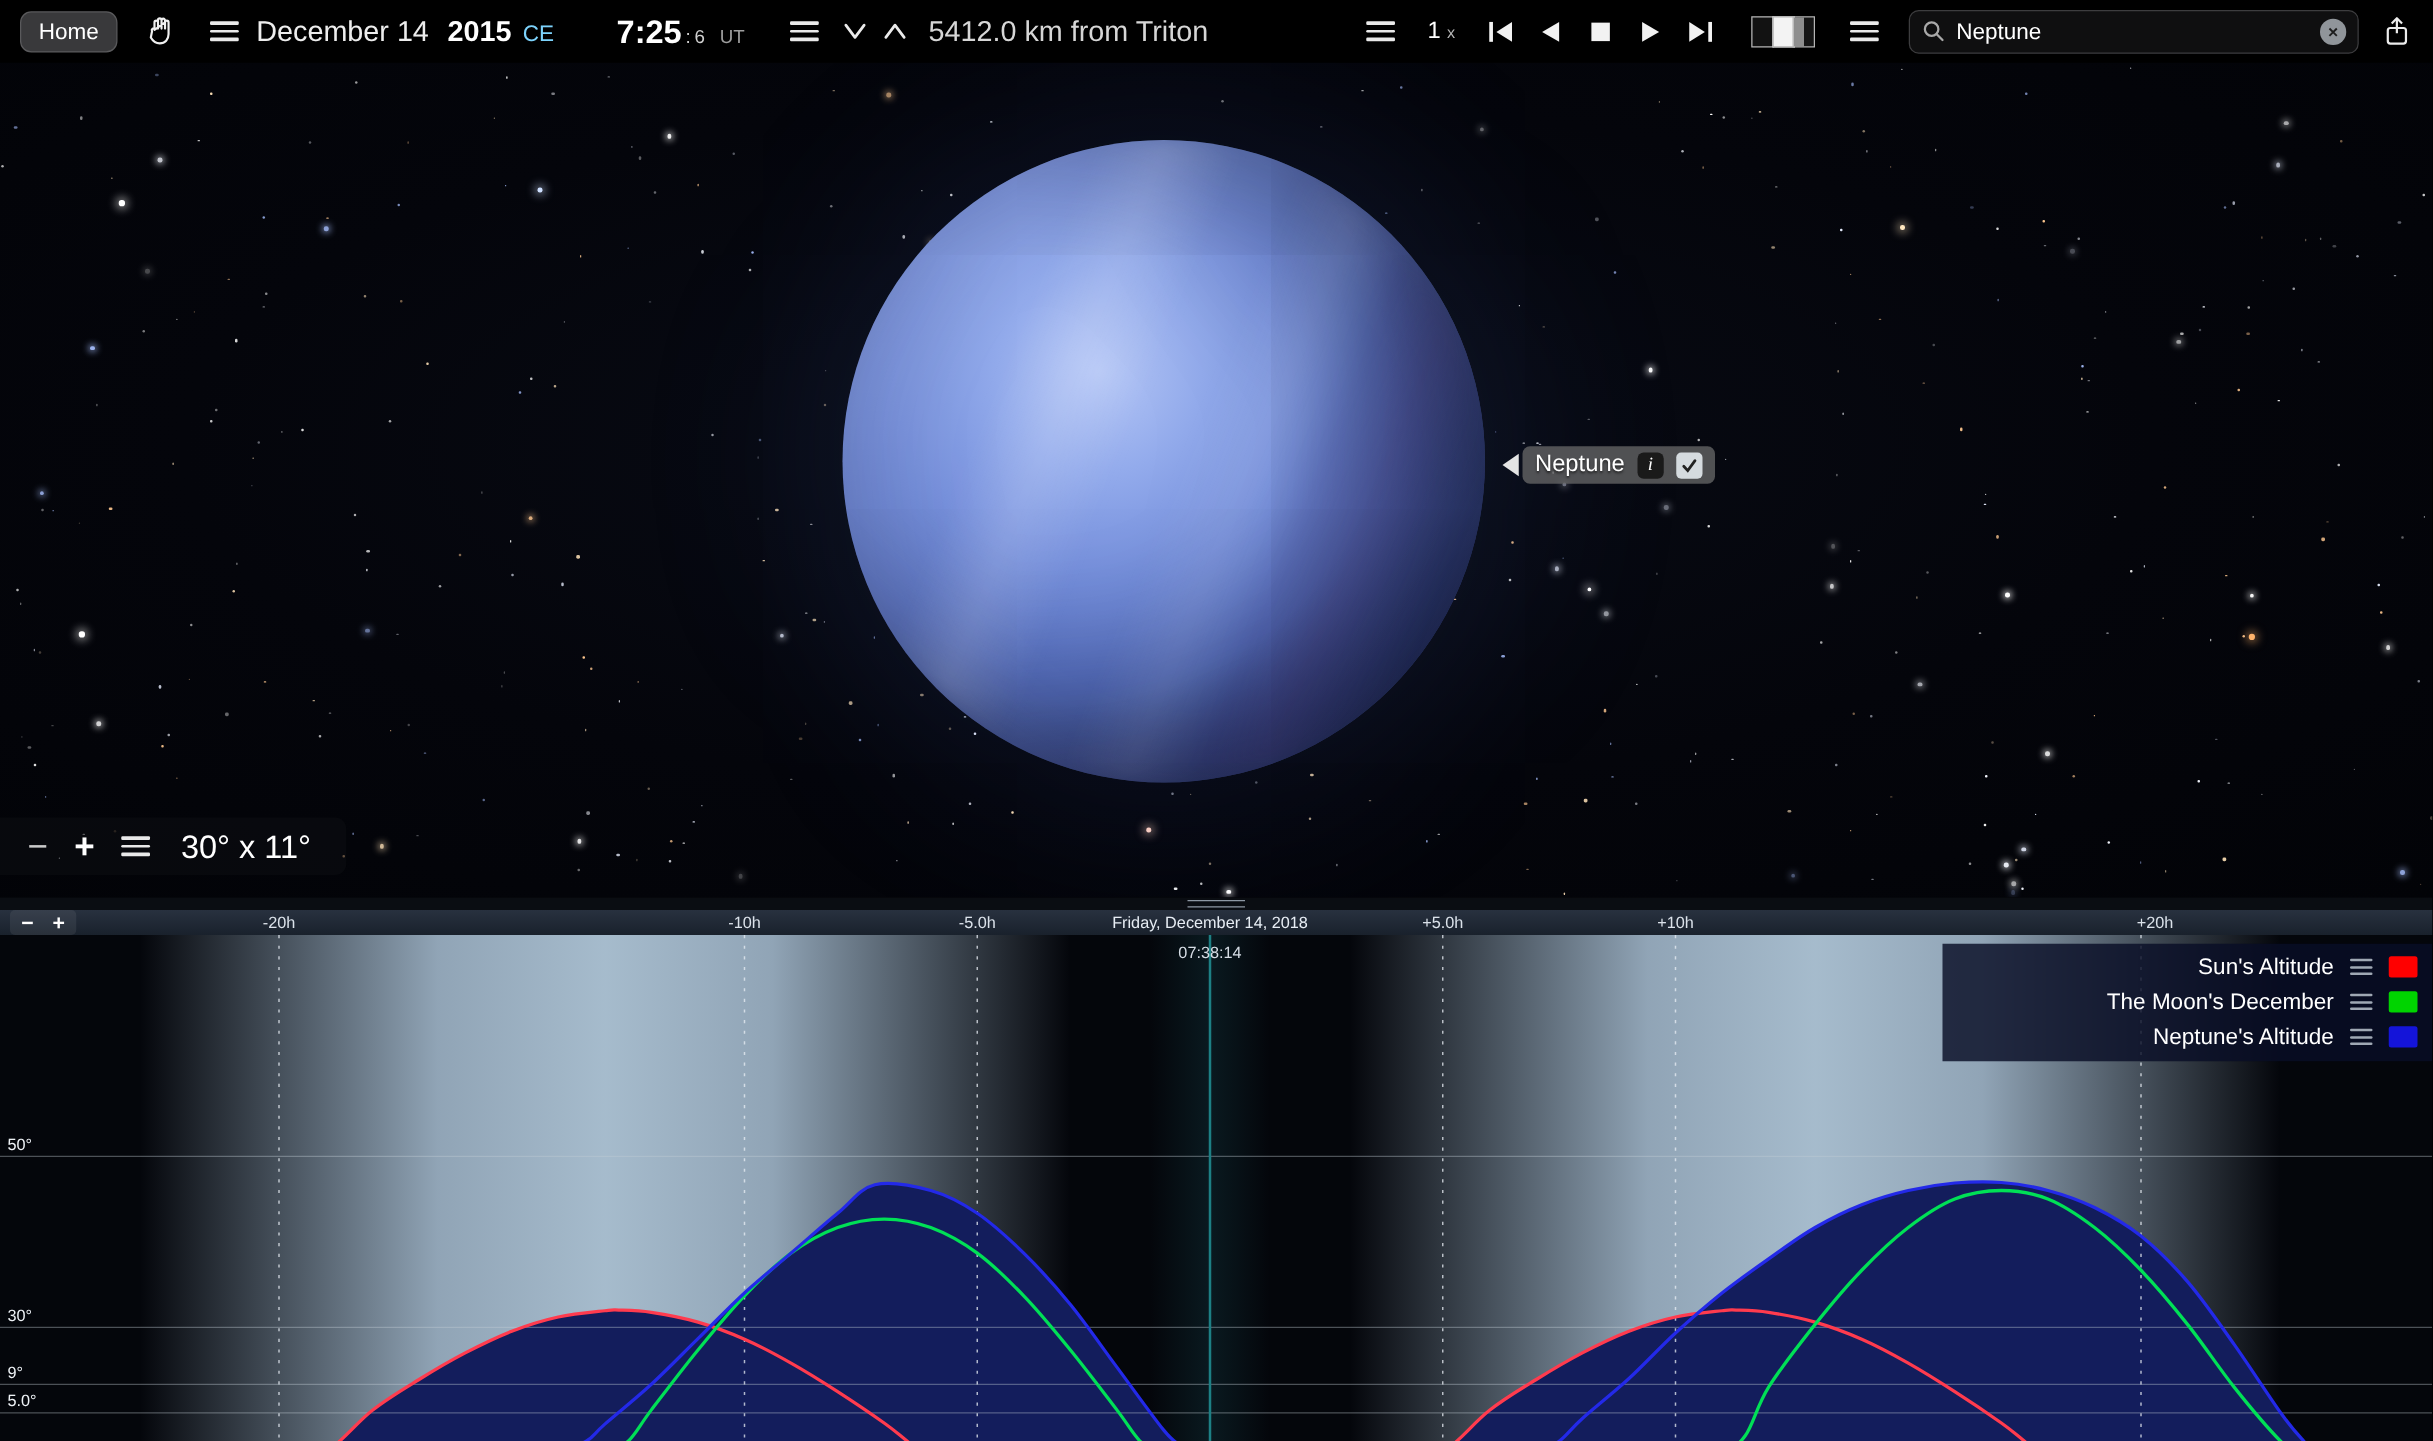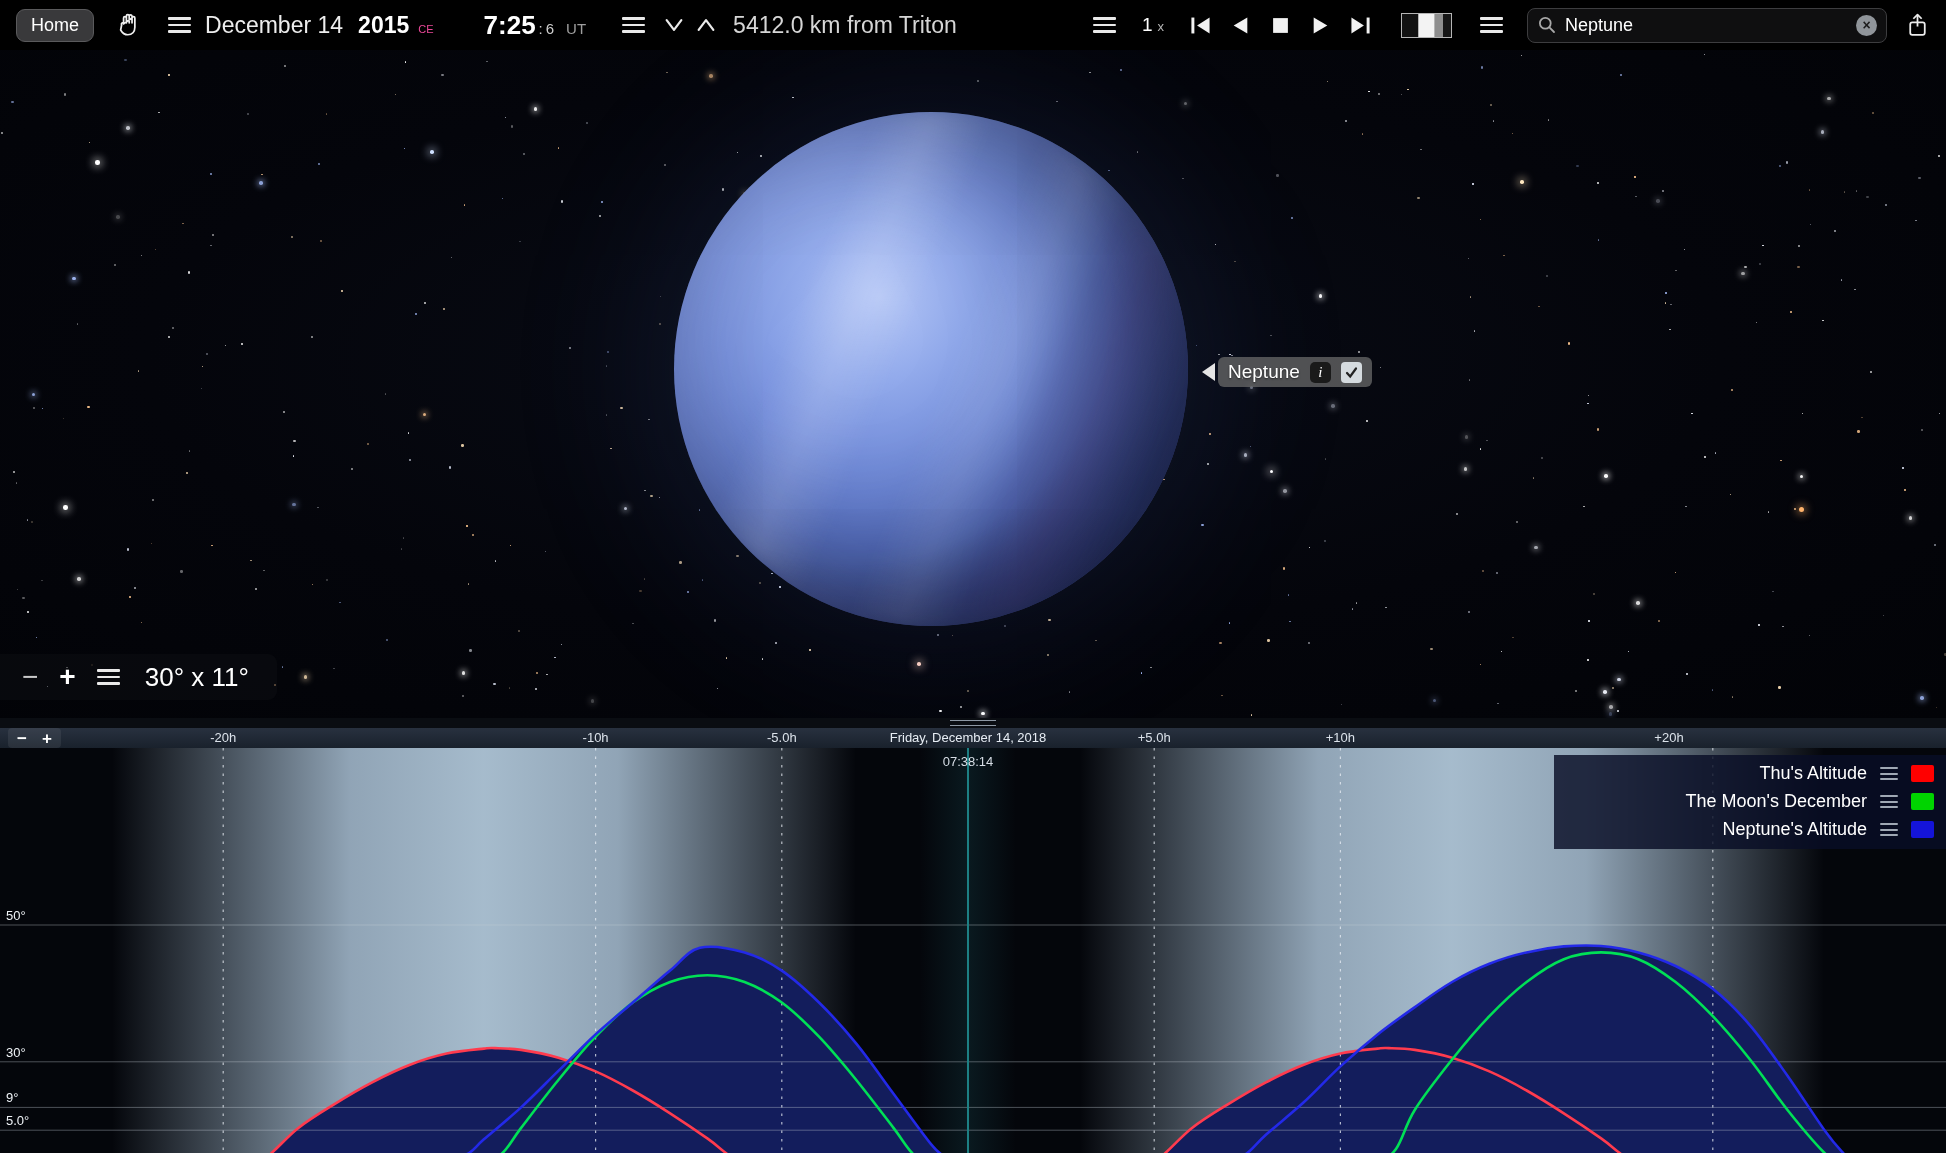--- a/index.html
+++ b/index.html
@@ -10,21 +10,21 @@
   #topbar{position:absolute;top:0;left:0;right:0;height:50px;background:#000;display:flex;align-items:center;padding:0 16px;color:#fff;z-index:40}
   #home-btn{background:#39393b;border:1px solid #5a5a5c;border-radius:9px;color:#fff;font-size:18px;padding:5px 14px;cursor:pointer}
   .tb-icon{display:inline-flex;align-items:center;justify-content:center;cursor:pointer}
   .burger{display:inline-flex;flex-direction:column;justify-content:center;width:23px;cursor:pointer}
   .burger i{display:block;height:2.6px;background:#e9e9e9;border-radius:1px;margin:2.1px 0}
   .burger.small{width:18px}
   .burger.small i{height:2px;margin:1.8px 0;background:#9fa8b4}
   #date-group{display:flex;align-items:baseline;cursor:pointer}
   #date-text{font-size:23px;color:#ededed}
   #year-text{font-size:23px;font-weight:bold;color:#fff;margin-left:15px}
-  #era-text{font-size:11px;color:#ec4899;margin-left:9px}
+  #era-text{font-size:18px;color:#7dd3fc;margin-left:9px}
   #time-group{display:flex;align-items:baseline;margin-left:50px;cursor:pointer}
   #time-text{font-size:26px;font-weight:bold;color:#fff}
   .time-small{font-size:15px;color:#cfcfcf;margin-left:3px}
   #tz-text{font-size:15px;color:#9e9e9e;margin-left:12px}
   #distance-text{font-size:23px;color:#d6d6d6;margin-left:16px;white-space:nowrap}
   #tb-spacer{flex:1}
   #speed-group{display:flex;align-items:baseline;margin-left:26px;cursor:pointer}
   #speed-val{font-size:19px;color:#fff}
   #speed-unit{font-size:13px;color:#b5b5b5;margin-left:5px}
   #transport{display:flex;align-items:center;gap:15px;margin-left:24px}
@@ -687,21 +687,21 @@
       <div id="graph-zoom">
         <span>−</span>
         <span>+</span>
       </div>
       <span id="ruler-date">Friday, December 14, 2018</span>
     <span class="tick" style="left: 223.2px;">-20h</span>
         <span class="tick" style="left: 595.6px;">-10h</span>
         <span class="tick" style="left: 781.8px;">-5.0h</span>
         <span class="tick" style="left: 1154.2px;">+5.0h</span>
         <span class="tick" style="left: 1340.4px;">+10h</span>
-        <span class="tick" style="left: 1669px;">+20h</span>
+        <span class="tick" style="left: 1724px;">+20h</span>
       </div>
 
     <div id="plot">
         <div class="day-band" style="left: 1080.12px; width: 744px; background: linear-gradient(90deg, rgba(169, 192, 212, 0) 0%, rgba(169, 192, 212, 0.85) 32%, rgba(178, 201, 219, 0.93) 50%, rgba(169, 192, 212, 0.85) 68%, rgba(169, 192, 212, 0) 100%);"></div>
         <div class="day-band" style="left: 111.88px; width: 744px; background: linear-gradient(90deg, rgba(169, 192, 212, 0) 0%, rgba(169, 192, 212, 0.85) 32%, rgba(178, 201, 219, 0.93) 50%, rgba(169, 192, 212, 0.85) 68%, rgba(169, 192, 212, 0) 100%);"></div>
 
     <div id="now-glow" style="left: 920px; background: linear-gradient(90deg, transparent, rgba(35, 115, 125, 0.18), transparent);"></div>
         <svg id="chart-svg" width="1946" height="405" viewBox="0 0 1946 405">
           <path d="M-0.2,427.8C37.0,427.8 179.8,430.1 223.2,427.8C266.6,425.5 248.0,422.0 260.4,414.1C272.9,406.2 285.3,390.1 297.7,380.4C310.1,370.6 322.5,363.4 334.9,355.8C347.3,348.1 359.7,340.8 372.2,334.3C384.6,327.9 397.0,321.8 409.4,317.0C421.8,312.2 434.2,308.3 446.6,305.6C459.1,302.9 475.8,301.5 483.9,300.6C491.9,299.7 488.8,299.9 495.1,300.1C501.3,300.3 510.6,300.3 521.1,301.9C531.7,303.5 545.9,306.1 558.4,309.7C570.8,313.3 583.2,317.9 595.6,323.4C608.0,328.8 620.4,335.5 632.8,342.5C645.3,349.5 657.7,357.3 670.1,365.3C682.5,373.3 698.0,383.8 707.3,390.4C716.6,397.0 719.7,400.3 725.9,405.0C732.1,409.7 735.3,414.9 744.6,418.7C753.9,422.5 719.7,426.3 781.8,427.8C843.9,429.3 1054.9,430.1 1117.0,427.8C1179.0,425.5 1141.8,422.0 1154.2,414.1C1166.6,406.2 1179.0,390.1 1191.4,380.4C1203.9,370.6 1216.3,363.4 1228.7,355.8C1241.1,348.1 1253.5,340.8 1265.9,334.3C1278.3,327.9 1290.7,321.8 1303.2,317.0C1315.6,312.2 1328.0,308.3 1340.4,305.6C1352.8,302.9 1369.6,301.5 1377.6,300.6C1385.7,299.7 1382.6,299.9 1388.8,300.1C1395.0,300.3 1404.3,300.3 1414.9,301.9C1425.4,303.5 1439.7,306.1 1452.1,309.7C1464.5,313.3 1476.9,317.9 1489.4,323.4C1501.8,328.8 1514.2,335.5 1526.6,342.5C1539.0,349.5 1551.4,357.3 1563.8,365.3C1576.3,373.3 1591.8,383.8 1601.1,390.4C1610.4,397.0 1613.5,400.3 1619.7,405.0C1625.9,409.7 1629.0,414.9 1638.3,418.7C1647.6,422.5 1625.9,426.3 1675.6,427.8C1725.2,429.3 1892.8,427.8 1936.2,427.8Z" fill="#131d5c" stroke="none"></path>
           <path d="M-0.2,427.8C74.2,427.8 366.0,430.1 446.6,427.8C527.3,425.5 474.6,417.9 483.9,414.1C493.2,410.3 496.3,410.7 502.5,405.0C508.7,399.3 511.8,392.1 521.1,379.9C530.4,367.8 545.9,347.2 558.4,332.0C570.8,316.8 583.2,301.6 595.6,288.7C608.0,275.8 620.4,263.6 632.8,254.5C645.3,245.4 657.7,238.6 670.1,234.0C682.5,229.4 694.9,227.2 707.3,227.2C719.7,227.2 732.1,229.4 744.6,234.0C757.0,238.6 769.4,245.4 781.8,254.5C794.2,263.6 806.6,275.8 819.0,288.7C831.5,301.6 843.9,316.8 856.3,332.0C868.7,347.2 884.2,367.8 893.5,379.9C902.8,392.1 905.9,398.5 912.1,405.0C918.3,411.5 921.5,414.9 930.8,418.7C940.1,422.5 899.7,426.3 968.0,427.8C1036.3,429.3 1272.1,430.1 1340.4,427.8C1408.7,425.5 1368.3,418.7 1377.6,414.1C1387.0,409.6 1390.1,409.2 1396.3,400.4C1402.5,391.7 1405.6,376.5 1414.9,361.7C1424.2,346.9 1439.7,327.1 1452.1,311.5C1464.5,295.9 1476.9,281.1 1489.4,268.2C1501.8,255.3 1514.2,243.5 1526.6,234.0C1539.0,224.5 1551.4,216.1 1563.8,211.2C1576.3,206.3 1588.7,204.4 1601.1,204.4C1613.5,204.4 1625.9,206.3 1638.3,211.2C1650.7,216.1 1663.1,224.5 1675.6,234.0C1688.0,243.5 1700.4,255.3 1712.8,268.2C1725.2,281.1 1737.6,295.9 1750.0,311.5C1762.5,327.1 1774.9,346.1 1787.3,361.7C1799.7,377.3 1815.2,395.5 1824.5,405.0C1833.8,414.5 1836.9,414.9 1843.1,418.7C1849.3,422.5 1846.2,426.3 1861.8,427.8C1877.3,429.3 1923.8,427.8 1936.2,427.8Z" fill="#131d5c" stroke="none"></path>
@@ -721,21 +721,21 @@
           <path d="M-0.2,427.8C74.2,427.8 366.0,430.1 446.6,427.8C527.3,425.5 474.6,417.9 483.9,414.1C493.2,410.3 496.3,410.7 502.5,405.0C508.7,399.3 511.8,392.1 521.1,379.9C530.4,367.8 545.9,347.2 558.4,332.0C570.8,316.8 583.2,301.6 595.6,288.7C608.0,275.8 620.4,263.6 632.8,254.5C645.3,245.4 657.7,238.6 670.1,234.0C682.5,229.4 694.9,227.2 707.3,227.2C719.7,227.2 732.1,229.4 744.6,234.0C757.0,238.6 769.4,245.4 781.8,254.5C794.2,263.6 806.6,275.8 819.0,288.7C831.5,301.6 843.9,316.8 856.3,332.0C868.7,347.2 884.2,367.8 893.5,379.9C902.8,392.1 905.9,398.5 912.1,405.0C918.3,411.5 921.5,414.9 930.8,418.7C940.1,422.5 899.7,426.3 968.0,427.8C1036.3,429.3 1272.1,430.1 1340.4,427.8C1408.7,425.5 1368.3,418.7 1377.6,414.1C1387.0,409.6 1390.1,409.2 1396.3,400.4C1402.5,391.7 1405.6,376.5 1414.9,361.7C1424.2,346.9 1439.7,327.1 1452.1,311.5C1464.5,295.9 1476.9,281.1 1489.4,268.2C1501.8,255.3 1514.2,243.5 1526.6,234.0C1539.0,224.5 1551.4,216.1 1563.8,211.2C1576.3,206.3 1588.7,204.4 1601.1,204.4C1613.5,204.4 1625.9,206.3 1638.3,211.2C1650.7,216.1 1663.1,224.5 1675.6,234.0C1688.0,243.5 1700.4,255.3 1712.8,268.2C1725.2,281.1 1737.6,295.9 1750.0,311.5C1762.5,327.1 1774.9,346.1 1787.3,361.7C1799.7,377.3 1815.2,395.5 1824.5,405.0C1833.8,414.5 1836.9,414.9 1843.1,418.7C1849.3,422.5 1846.2,426.3 1861.8,427.8C1877.3,429.3 1923.8,427.8 1936.2,427.8" fill="none" stroke="#00e056" stroke-width="2.6" stroke-linejoin="round" stroke-linecap="round"></path>
           <path d="M-0.2,427.8C68.0,427.8 334.9,430.1 409.4,427.8C483.9,425.5 436.7,417.9 446.6,414.1C456.6,410.3 462.8,408.8 469.0,405.0C475.2,401.2 475.2,398.9 483.9,391.3C492.6,383.7 508.7,370.8 521.1,359.4C533.5,348.0 545.9,335.1 558.4,322.9C570.8,310.8 583.2,297.8 595.6,286.4C608.0,275.0 620.4,265.2 632.8,254.5C645.3,243.9 658.9,231.7 670.1,222.6C681.3,213.5 687.5,202.8 699.9,199.8C712.3,196.8 730.9,200.6 744.6,204.4C758.2,208.2 769.4,214.2 781.8,222.6C794.2,231.0 806.6,242.4 819.0,254.5C831.5,266.7 843.9,280.4 856.3,295.6C868.7,310.8 881.1,329.0 893.5,345.7C905.9,362.4 922.1,385.2 930.8,395.9C939.4,406.5 939.4,404.2 945.7,409.6C951.9,414.9 927.0,424.8 968.0,427.8C1009.0,430.8 1148.0,430.1 1191.4,427.8C1234.9,425.5 1219.4,417.9 1228.7,414.1C1238.0,410.3 1241.1,409.6 1247.3,405.0C1253.5,400.4 1256.6,395.1 1265.9,386.8C1275.2,378.4 1290.7,366.2 1303.2,354.8C1315.6,343.4 1328.0,329.8 1340.4,318.4C1352.8,307.0 1365.2,296.3 1377.6,286.4C1390.1,276.6 1402.5,267.8 1414.9,259.1C1427.3,250.3 1439.7,241.2 1452.1,234.0C1464.5,226.8 1476.9,220.7 1489.4,215.8C1501.8,210.8 1514.2,207.2 1526.6,204.4C1539.0,201.5 1551.4,199.5 1563.8,198.4C1576.3,197.4 1588.7,197.0 1601.1,198.0C1613.5,199.0 1625.9,201.0 1638.3,204.4C1650.7,207.7 1663.1,212.0 1675.6,218.0C1688.0,224.1 1700.4,231.0 1712.8,240.8C1725.2,250.7 1737.6,262.9 1750.0,277.3C1762.5,291.8 1774.9,310.0 1787.3,327.5C1799.7,345.0 1815.2,369.3 1824.5,382.2C1833.8,395.1 1836.9,398.2 1843.1,405.0C1849.3,411.8 1846.2,419.4 1861.8,423.2C1877.3,427.0 1923.8,427.0 1936.2,427.8" fill="none" stroke="#2329e8" stroke-width="2.6" stroke-linejoin="round" stroke-linecap="round"></path>
         </svg>
         <span class="ylabel" style="top: 160px;">50°</span>
         <span class="ylabel" style="top: 296.8px;">30°</span>
         <span class="ylabel" style="top: 342.4px;">9°</span>
         <span class="ylabel" style="top: 365.2px; text-align: center;">5.0°</span>
         <div id="plot-time">07:38:14</div>
         <div id="legend">
           <div class="legend-row">
-            <span class="legend-label">Thu's Altitude</span>
+            <span class="legend-label">Sun's Altitude</span>
             <span class="burger small">
               <i></i>
               <i></i>
               <i></i>
             </span>
             <span class="legend-swatch" style="background: rgb(255, 0, 0);"></span>
           </div>
           <div class="legend-row">
             <span class="legend-label">The Moon's December</span>
             <span class="burger small">

